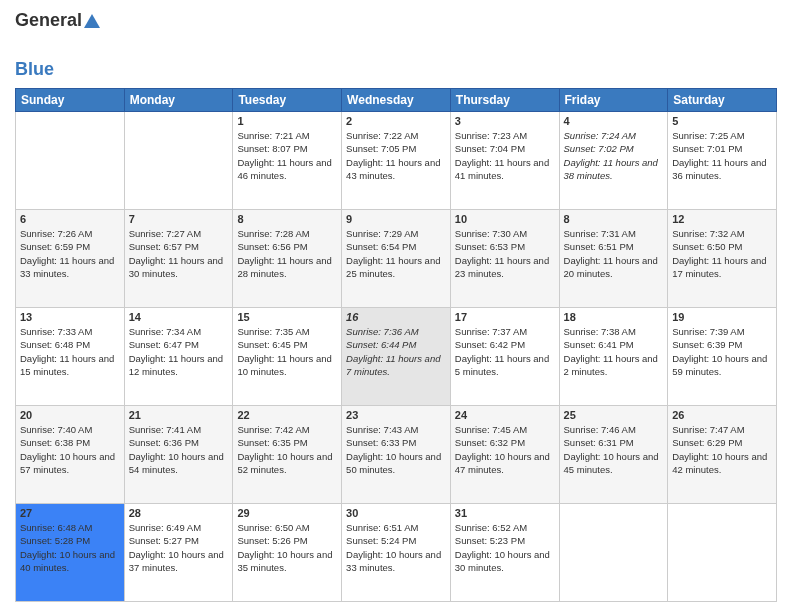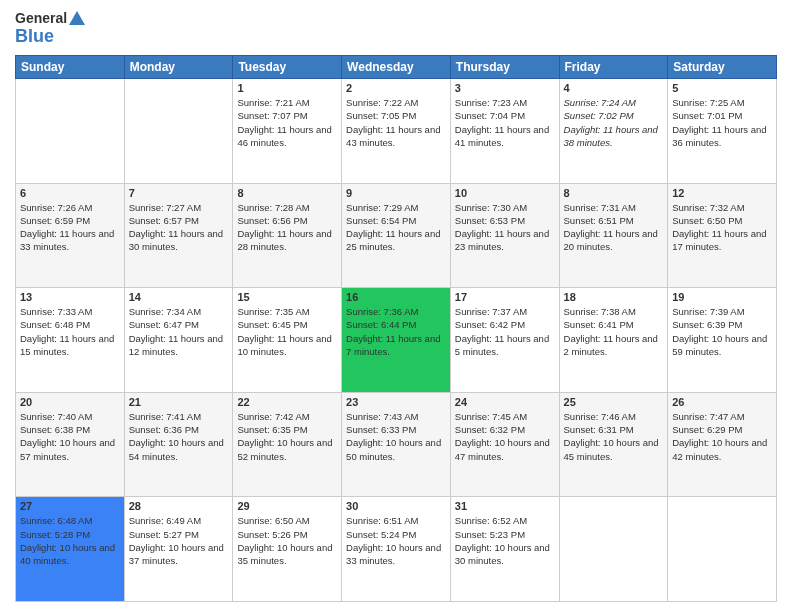--- a/index.html
+++ b/index.html
@@ -39,20 +39,21 @@
       vertical-align: middle;
     }
     .logo-line1 {
       display: flex;
       align-items: center;
     }
     .logo-line2 {
       font-size: 18px;
       font-weight: bold;
       color: #3a7abf;
+      margin-top: 28px;
     }
     .title-area {
       text-align: right;
     }
     .month-title {
       font-size: 32px;
       color: #333;
       font-weight: normal;
     }
     .location {
@@ -97,21 +98,21 @@
       line-height: 1.4;
     }
   </style>
 </head>
 <body>
 
 <div class="page">
   <div class="header">
     <div class="logo">
       <div class="logo-line1">
-        <span style="font-size:14px;font-weight:bold;color:#333;">General</span>
+        <span style="font-size:18px;font-weight:bold;color:#333;">General</span>
         <span class="logo-triangle"></span>
       </div>
       <div class="logo-line2">Blue</div>
     </div>
     <div class="title-area">
       <div class="month-title"></div>
       <div class="location"></div>
     </div>
   </div>
 
@@ -127,21 +128,21 @@
           <th>Saturday</th>
         </tr>
     </thead>
     <tbody id="calendar-body">
     <tr>
           <td style="background-color: rgb(255, 255, 255);"></td>
           <td style="background-color: rgb(255, 255, 255);"></td>
           <td style="background-color: rgb(255, 255, 255);">
             <span class="day-num">1</span>
             <div class="day-info" style="white-space: pre-line;">Sunrise: 7:21 AM
-Sunset: 7:07 PM
+Sunset: 8:07 PM
 Daylight: 11 hours and 46 minutes.</div>
           </td>
           <td style="background-color: rgb(255, 255, 255);">
             <span class="day-num">2</span>
             <div class="day-info" style="white-space: pre-line;">Sunrise: 7:22 AM
 Sunset: 7:05 PM
 Daylight: 11 hours and 43 minutes.</div>
           </td>
           <td style="background-color: rgb(255, 255, 255);">
             <span class="day-num">3</span>
@@ -218,21 +219,21 @@
             <div class="day-info" style="white-space: pre-line;">Sunrise: 7:34 AM
 Sunset: 6:47 PM
 Daylight: 11 hours and 12 minutes.</div>
           </td>
           <td style="background-color: rgb(255, 255, 255);">
             <span class="day-num">15</span>
             <div class="day-info" style="white-space: pre-line;">Sunrise: 7:35 AM
 Sunset: 6:45 PM
 Daylight: 11 hours and 10 minutes.</div>
           </td>
-          <td style="background-color: #22c55e;">
+          <td style="background-color: #e5e5e5; font-style: italic;">
             <span class="day-num">16</span>
             <div class="day-info" style="white-space: pre-line;">Sunrise: 7:36 AM
 Sunset: 6:44 PM
 Daylight: 11 hours and 7 minutes.</div>
           </td>
           <td style="background-color: rgb(255, 255, 255);">
             <span class="day-num">17</span>
             <div class="day-info" style="white-space: pre-line;">Sunrise: 7:37 AM
 Sunset: 6:42 PM
 Daylight: 11 hours and 5 minutes.</div>

